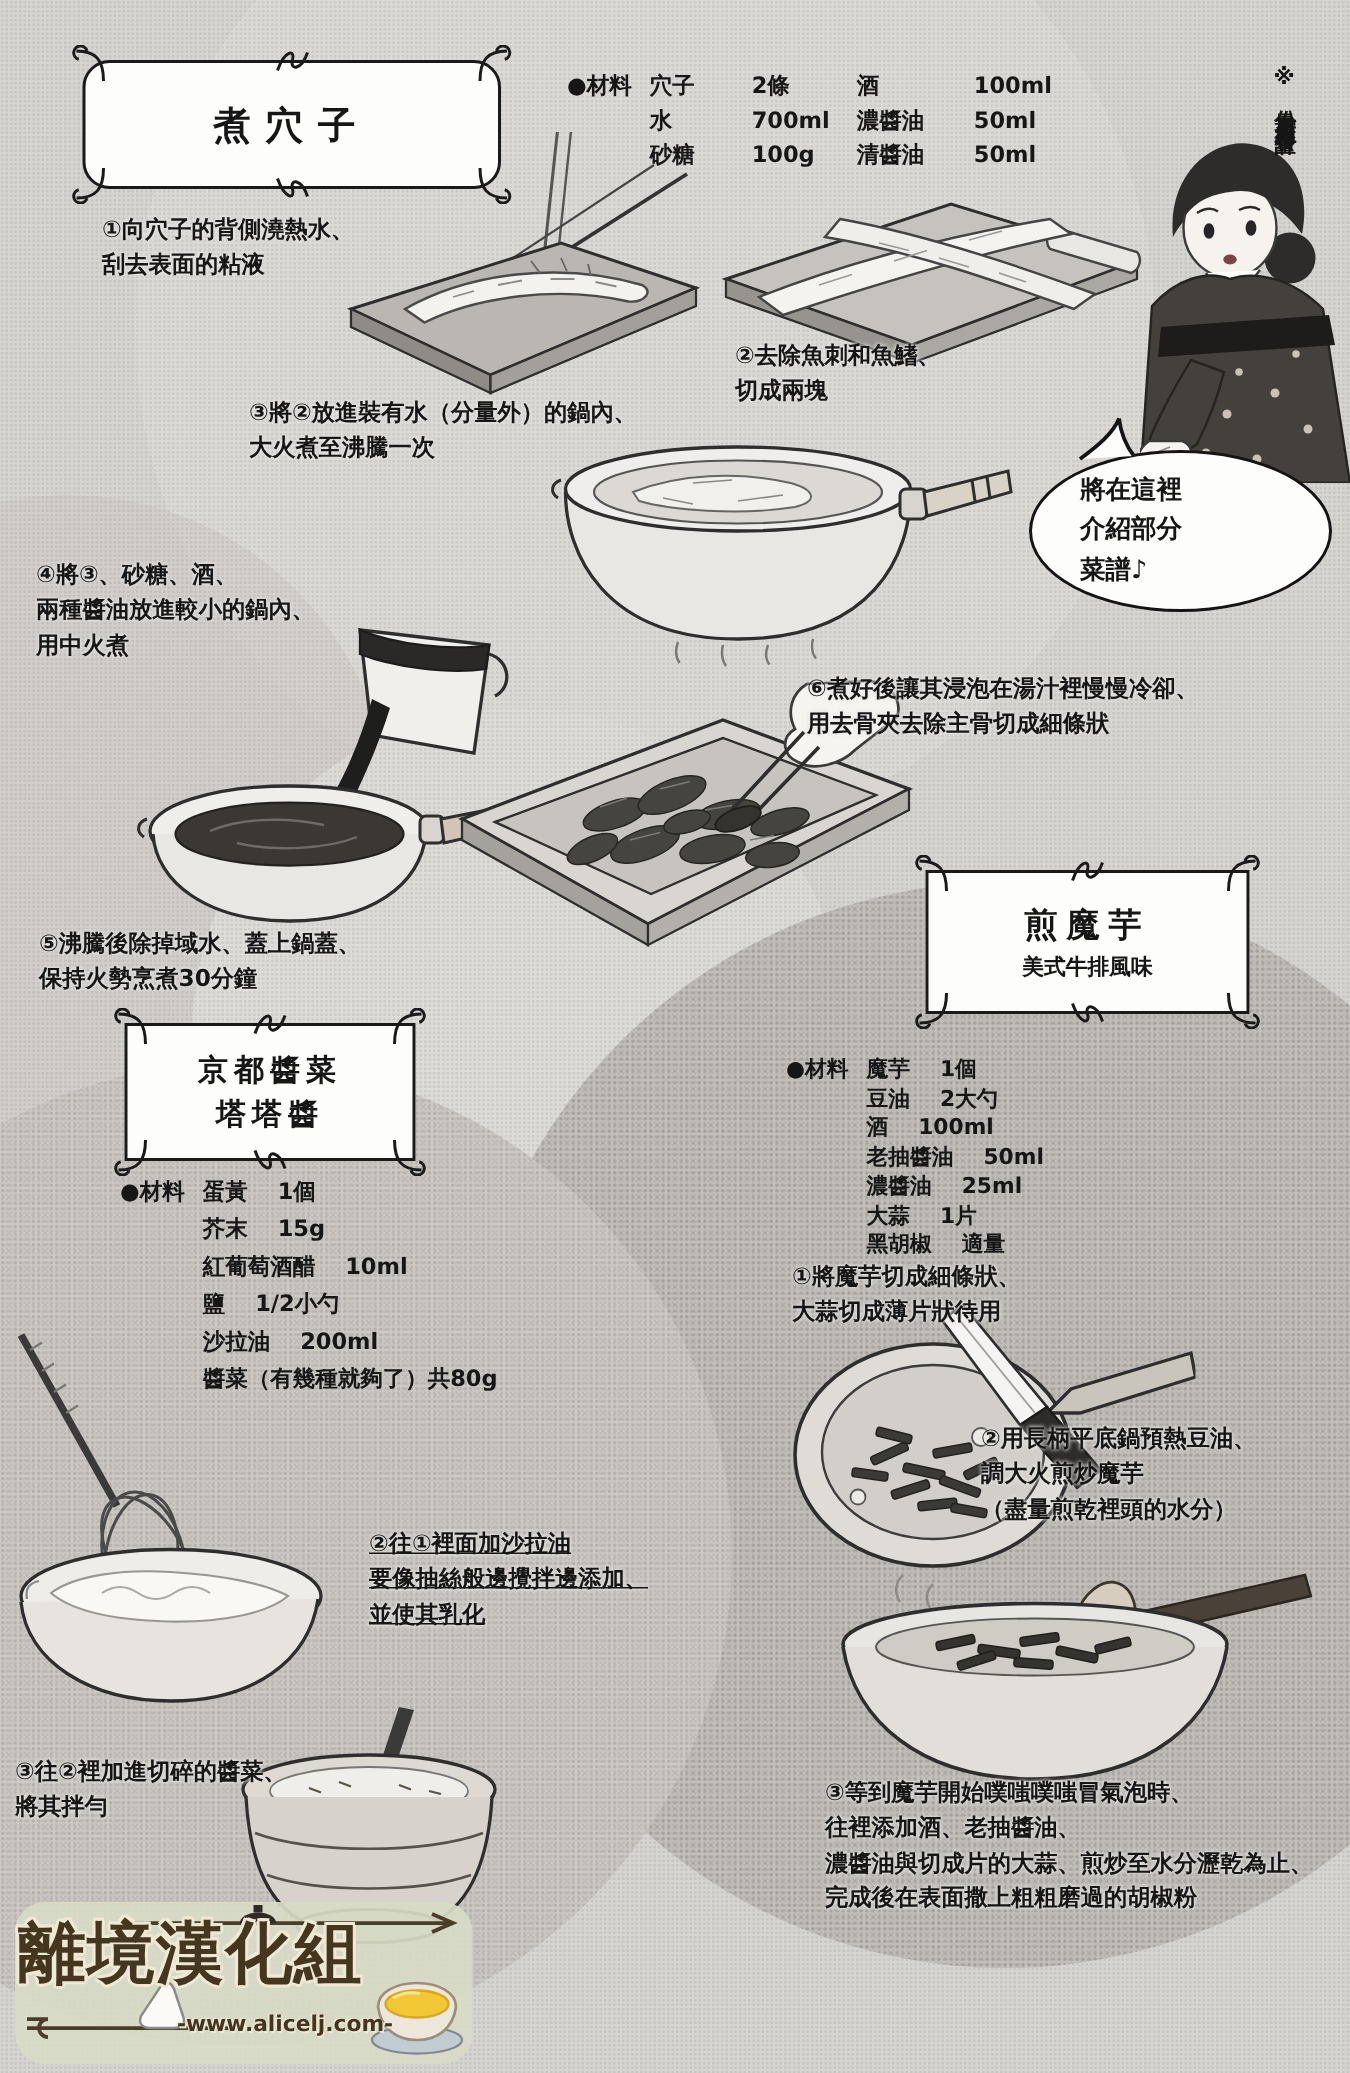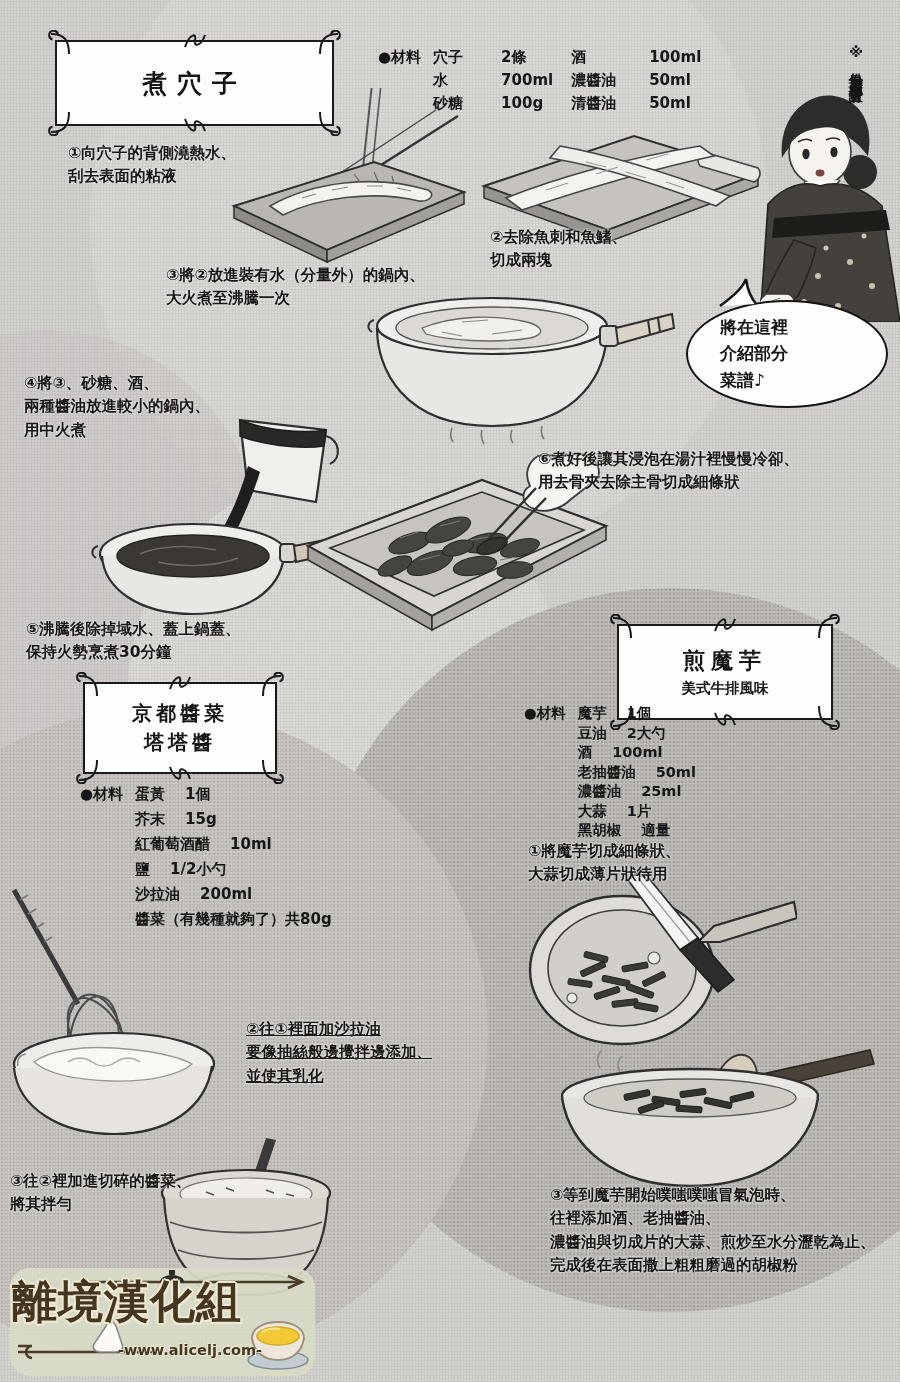--- a/index.html
+++ b/index.html
@@ -61,21 +61,21 @@
 
 <div id="page">
 
   <div class="circle c-top"></div>
   <div class="circle c-leftup"></div>
   <div class="circle c-mid"></div>
   <div class="circle c-right"></div>
   <div class="circle c-left"></div>
   <div id="noise"></div>
 
-  <div class="frame" style="left:55px;top:40px;width:275px;height:82px;">
+  <div class="frame" style="left:55px;top:40px;width:275px;height:82px;border-radius:18px;">
     <span class="ftitle" style="font-size:25px;letter-spacing:10px;">煮穴子</span>
     <span class="orn tl">
         <svg width="26" height="26" viewBox="0 0 26 26">
           <path d="M24 24 C24 10 19 4 6 4 M13 4 a4.5 4.5 0 1 0 -5.5 5.5" fill="none" stroke="#1a1a1a" stroke-width="2"></path>
         </svg>
       </span>
     <span class="orn tr">
         <svg width="26" height="26" viewBox="0 0 26 26">
           <path d="M24 24 C24 10 19 4 6 4 M13 4 a4.5 4.5 0 1 0 -5.5 5.5" fill="none" stroke="#1a1a1a" stroke-width="2"></path>
         </svg>
@@ -314,21 +314,21 @@
     <ellipse cx="100" cy="55" rx="84" ry="23" fill="#ded9d3" stroke="#2e2e2e" stroke-width="2.2"></ellipse>
     <ellipse cx="100" cy="56" rx="66" ry="16" fill="#efeeea" stroke="#777" stroke-width="1.2"></ellipse>
     <g stroke="#5a5147" stroke-width="1.4">
       <path d="M60 54 l8 3 M80 50 l8 3 M120 52 l8 3 M140 56 l8 2 M95 62 l9 2 M70 62 l8 2 M125 62 l8 2"></path>
     </g>
     <path d="M18 60 C20 96 30 128 54 142 L146 142 C170 128 180 96 182 60" fill="#d7d2cb" stroke="#2e2e2e" stroke-width="2.2"></path>
     <path d="M24 84 C60 98 140 98 176 84 M32 112 C66 124 134 124 168 112" fill="none" stroke="#55524d" stroke-width="1.8"></path>
     <ellipse cx="100" cy="146" rx="48" ry="11" fill="#c9c4bd" stroke="#2e2e2e" stroke-width="2"></ellipse>
   </svg>
 
-  <div class="frame" style="left:617px;top:624px;width:212px;height:92px;text-align:center;">
+  <div class="frame" style="left:617px;top:580px;width:212px;height:92px;text-align:center;">
     <span class="ftitle" style="font-size:22px;letter-spacing:6px;">煎魔芋</span>
     <span class="ftitle" style="font-size:14.5px;margin-top:3px;">美式牛排風味</span>
     <span class="orn tl">
         <svg width="26" height="26" viewBox="0 0 26 26">
           <path d="M24 24 C24 10 19 4 6 4 M13 4 a4.5 4.5 0 1 0 -5.5 5.5" fill="none" stroke="#1a1a1a" stroke-width="2"></path>
         </svg>
       </span>
     <span class="orn tr">
         <svg width="26" height="26" viewBox="0 0 26 26">
           <path d="M24 24 C24 10 19 4 6 4 M13 4 a4.5 4.5 0 1 0 -5.5 5.5" fill="none" stroke="#1a1a1a" stroke-width="2"></path>
@@ -385,20 +385,23 @@
         </div>
       <div class="irow">
           <span>黑胡椒</span>
           <span class="ia">適量</span>
         </div>
     </div>
   </div>
 
   <div class="txt step" style="left:528px;top:840px;">①將魔芋切成細條狀、
 大蒜切成薄片狀待用</div>
+  <div class="txt step" style="left:654px;top:948px;">②用長柄平底鍋預熱豆油、
+調大火煎炒魔芋
+（盡量煎乾裡頭的水分）</div>
   <div class="txt step" style="left:550px;top:1184px;">③等到魔芋開始噗嗤噗嗤冒氣泡時、
 往裡添加酒、老抽醬油、
 濃醬油與切成片的大蒜、煎炒至水分瀝乾為止、
 完成後在表面撒上粗粗磨過的胡椒粉</div>
 
   <svg class="illus" style="left:502px;top:868px;" width="295" height="190" viewBox="0 0 295 190">
     <ellipse cx="120" cy="102" rx="92" ry="74" fill="#dfdcd8" stroke="#2e2e2e" stroke-width="2.4"></ellipse>
     <ellipse cx="120" cy="100" rx="74" ry="58" fill="#d2cfca" stroke="#3c3c3c" stroke-width="1.6"></ellipse>
     <g fill="#3c3a36" stroke="#232220" stroke-width="1">
       <rect x="78" y="98" width="26" height="6" rx="2" transform="rotate(-24 91 101)"></rect>

